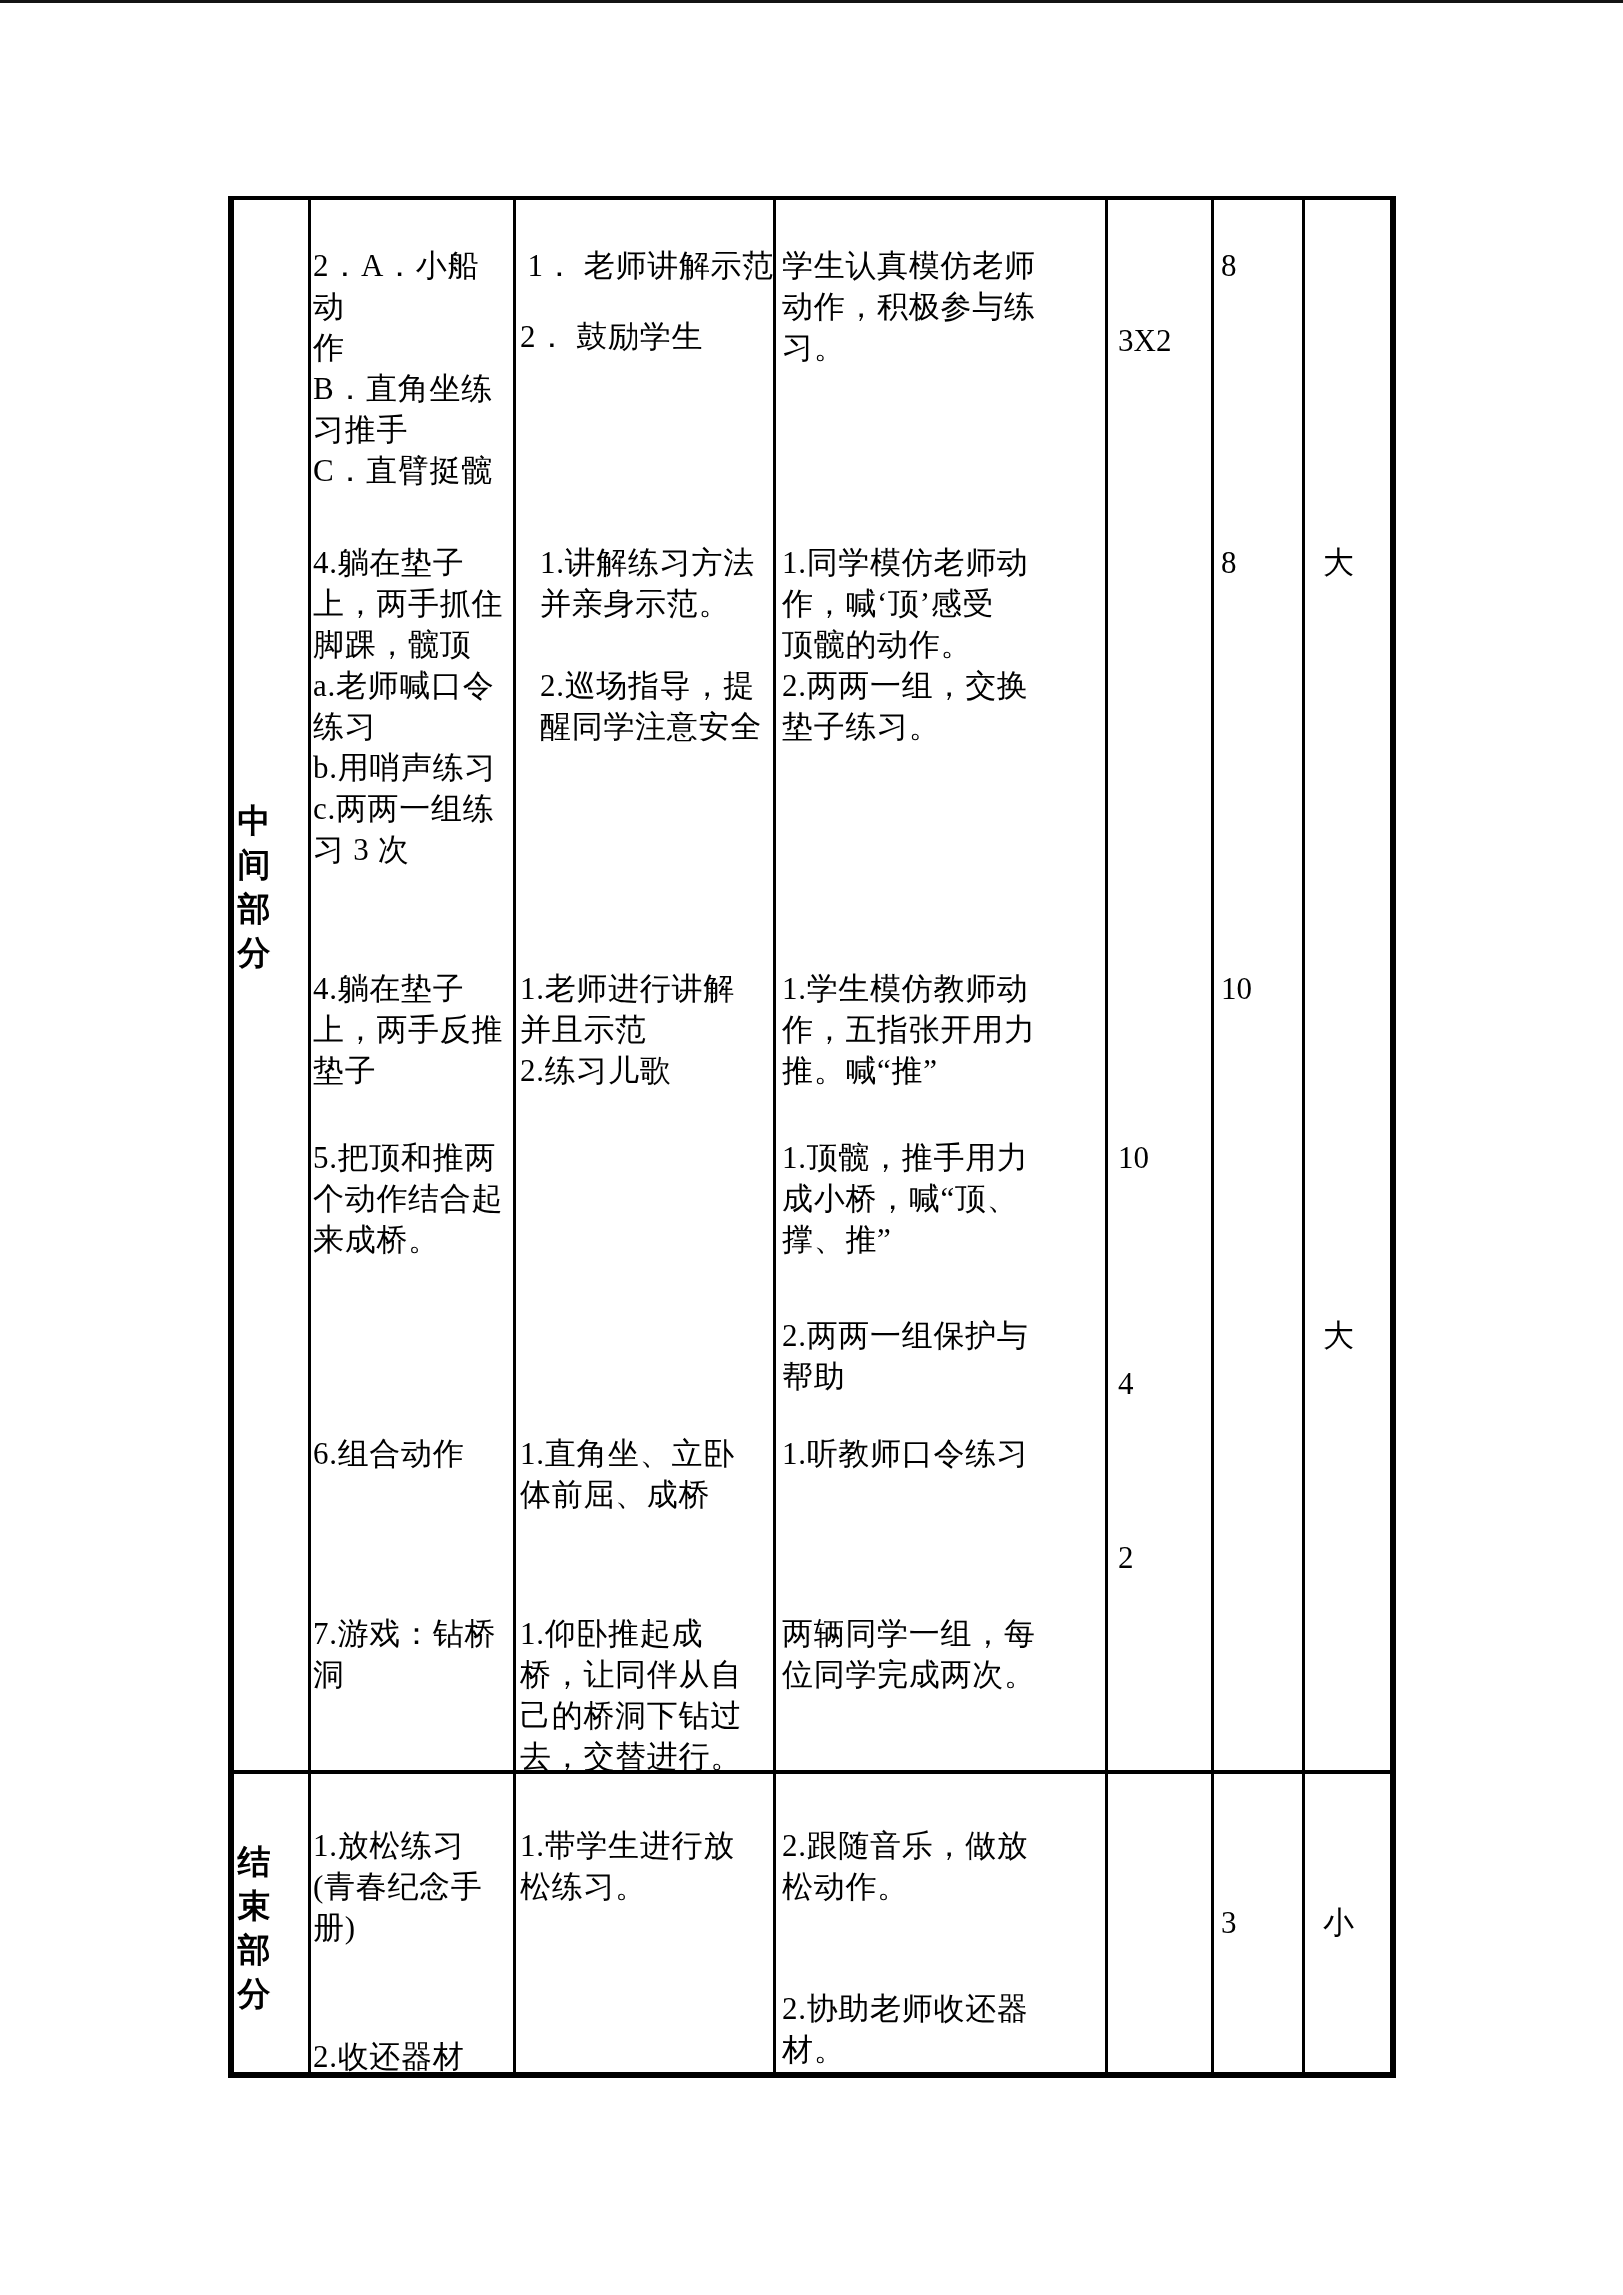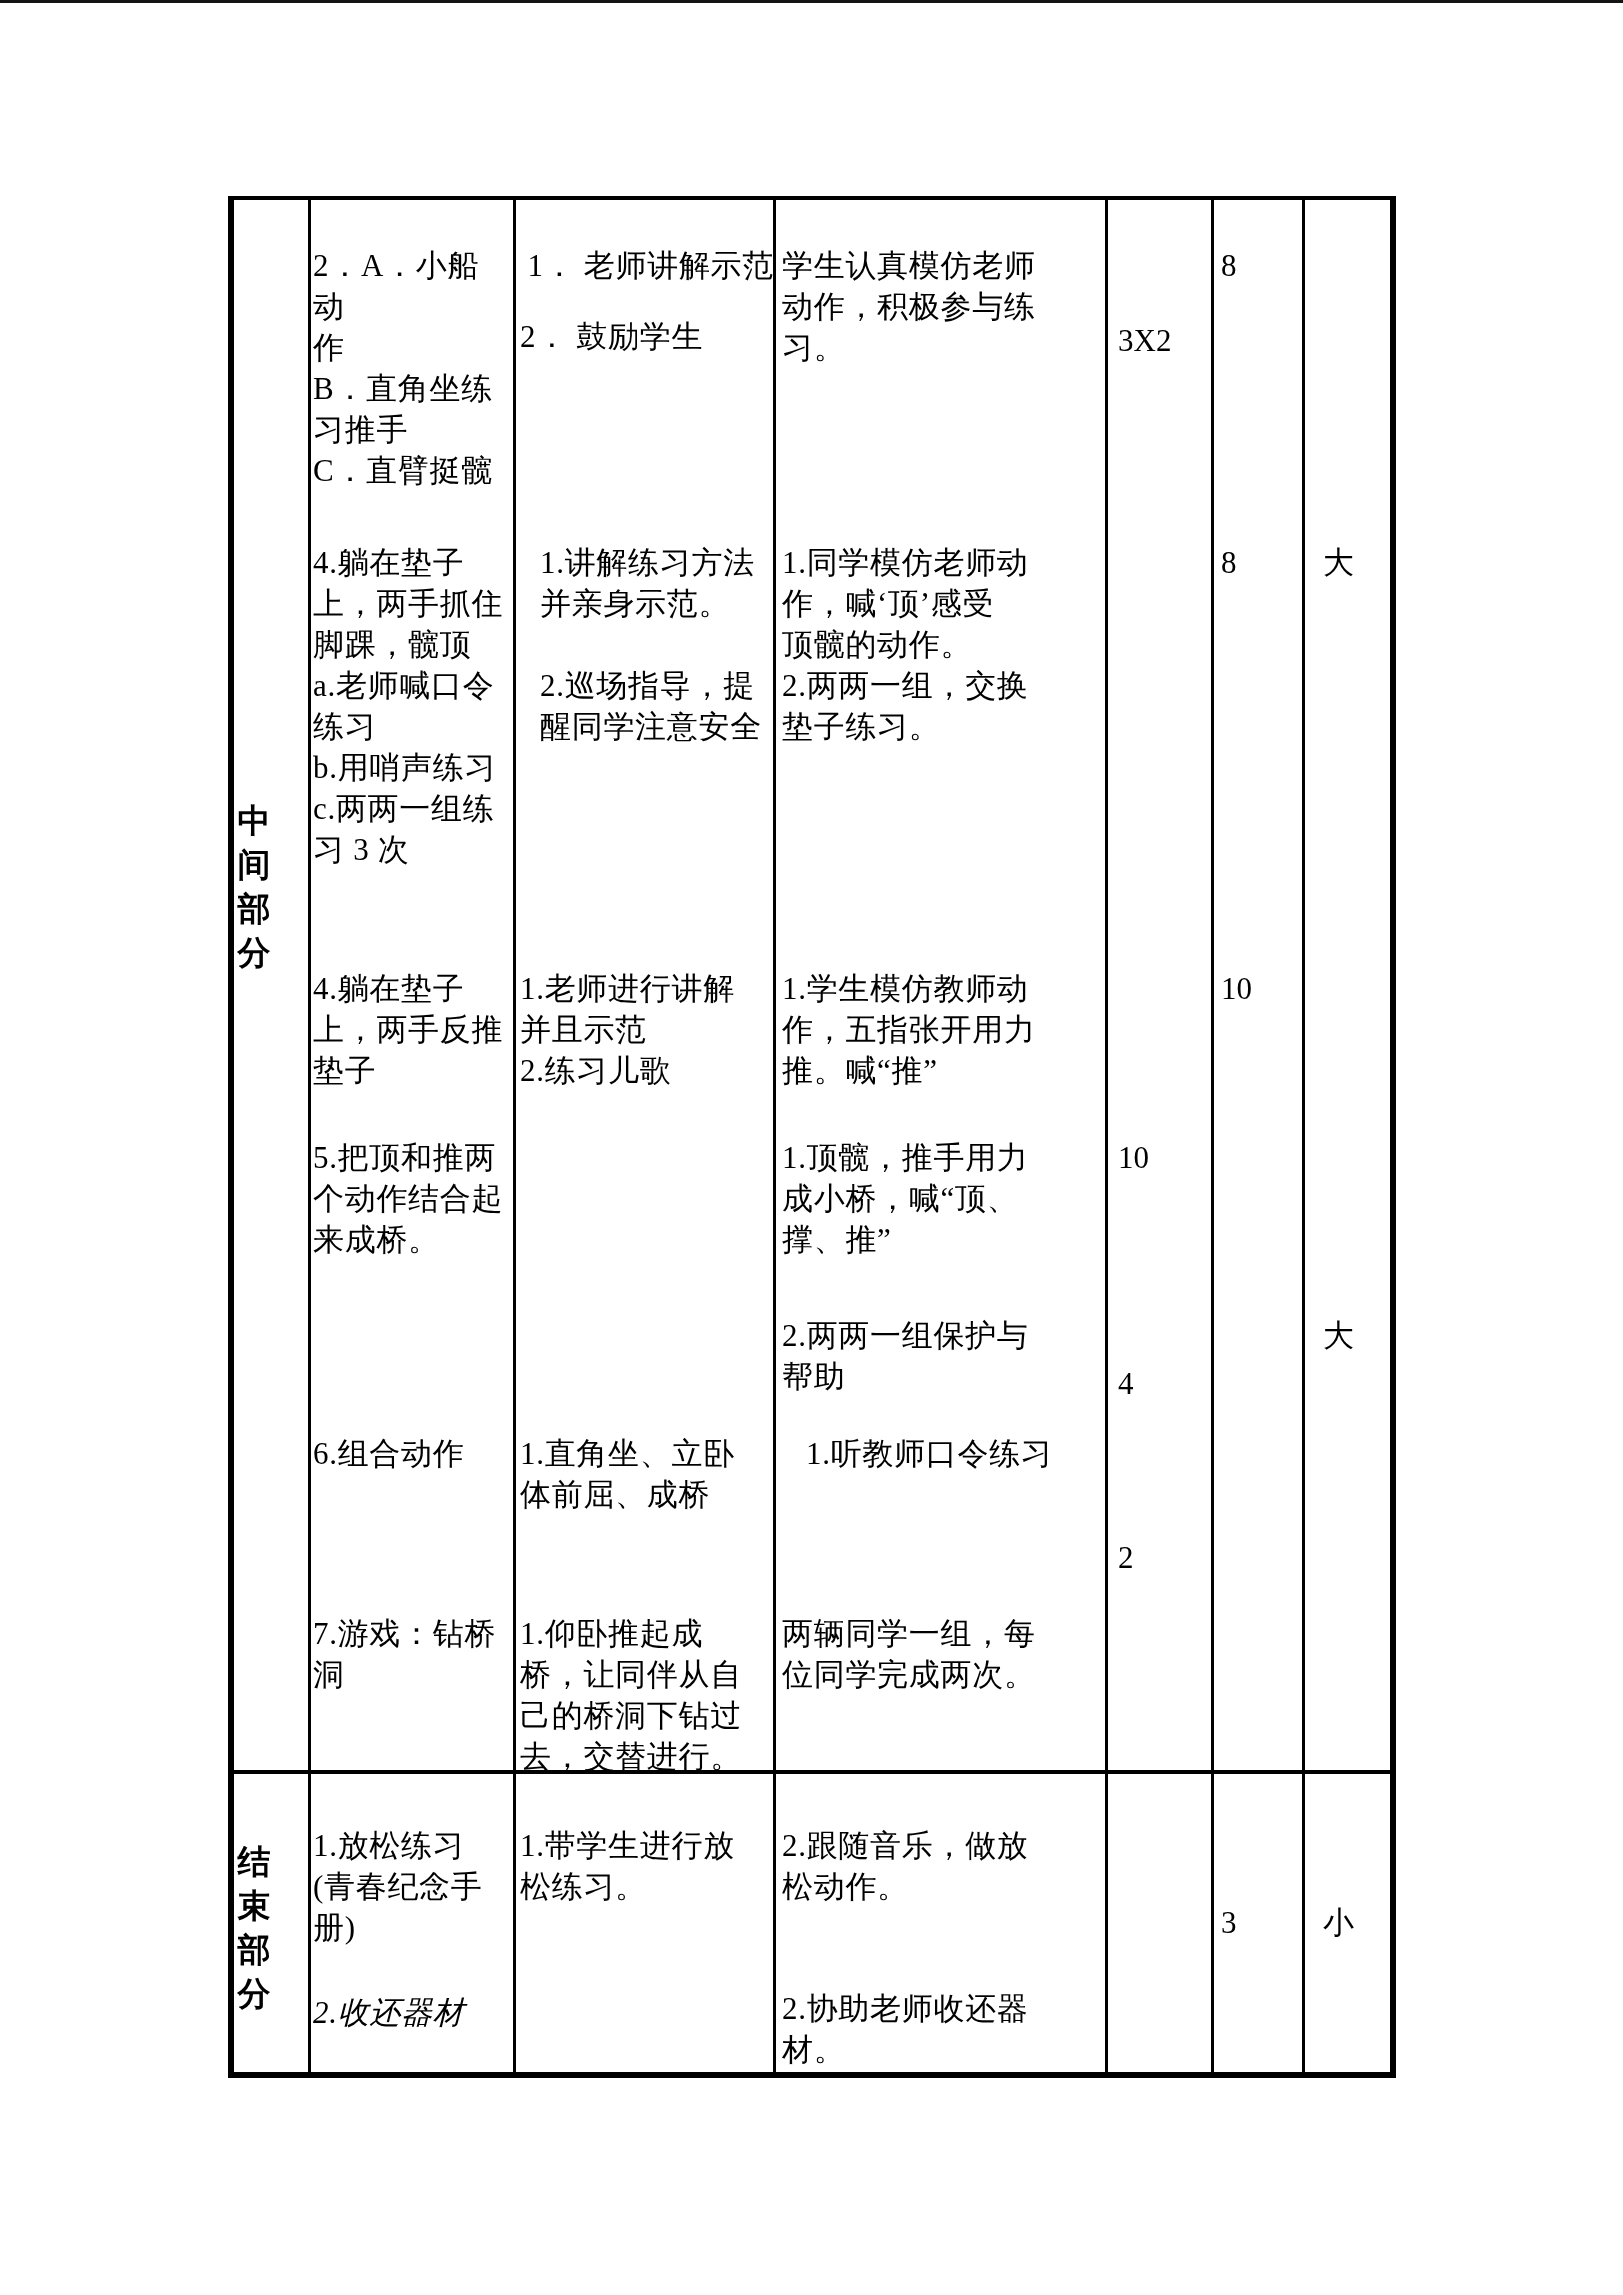--- a/index.html
+++ b/index.html
@@ -66,21 +66,21 @@
 垫子</div>
   <div class="blk" style="left:85px;top:941px;width:196px;">5.把顶和推两
 个动作结合起
 来成桥。</div>
   <div class="blk" style="left:85px;top:1237px;width:196px;">6.组合动作</div>
   <div class="blk" style="left:85px;top:1417px;width:196px;">7.游戏：钻桥
 洞</div>
   <div class="blk" style="left:85px;top:1629px;width:196px;">1.放松练习
 (青春纪念手
 册)</div>
-  <div class="blk" style="left:85px;top:1796px;width:196px;font-style:italic;">2.收还器材</div>
+  <div class="blk" style="left:85px;top:1840px;width:196px;">2.收还器材</div>
 
   <div class="blk" style="left:292px;top:49px;width:254px;text-align:right;">1． 老师讲解示范</div>
   <div class="blk" style="left:292px;top:120px;width:254px;">2． 鼓励学生</div>
   <div class="blk" style="left:292px;top:346px;width:254px;margin-left:20px;">1.讲解练习方法
 并亲身示范。
 
 2.巡场指导，提
 醒同学注意安全</div>
   <div class="blk" style="left:292px;top:772px;width:254px;">1.老师进行讲解
 并且示范
@@ -103,21 +103,21 @@
 2.两两一组，交换
 垫子练习。</div>
   <div class="blk" style="left:554px;top:772px;width:320px;">1.学生模仿教师动
 作，五指张开用力
 推。喊“推”</div>
   <div class="blk" style="left:554px;top:941px;width:320px;">1.顶髋，推手用力
 成小桥，喊“顶、
 撑、推”</div>
   <div class="blk" style="left:554px;top:1119px;width:320px;">2.两两一组保护与
 帮助</div>
-  <div class="blk" style="left:554px;top:1237px;width:320px;margin-left:24px;">1.听教师口令练习</div>
+  <div class="blk" style="left:554px;top:1237px;width:320px;">1.听教师口令练习</div>
   <div class="blk" style="left:554px;top:1417px;width:320px;">两辆同学一组，每
 位同学完成两次。</div>
   <div class="blk" style="left:554px;top:1629px;width:320px;">2.跟随音乐，做放
 松动作。</div>
   <div class="blk" style="left:554px;top:1792px;width:320px;">2.协助老师收还器
 材。</div>
 
   <div class="blk num" style="left:890px;top:124px;width:82px;">3X2</div>
   <div class="blk num" style="left:890px;top:941px;width:82px;">10</div>
   <div class="blk num" style="left:890px;top:1167px;width:82px;">4</div>

